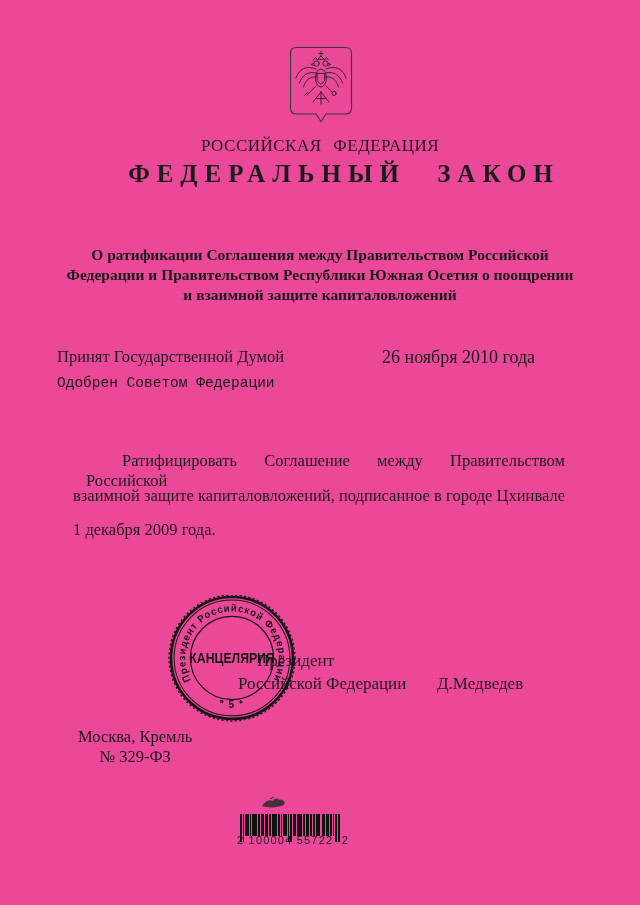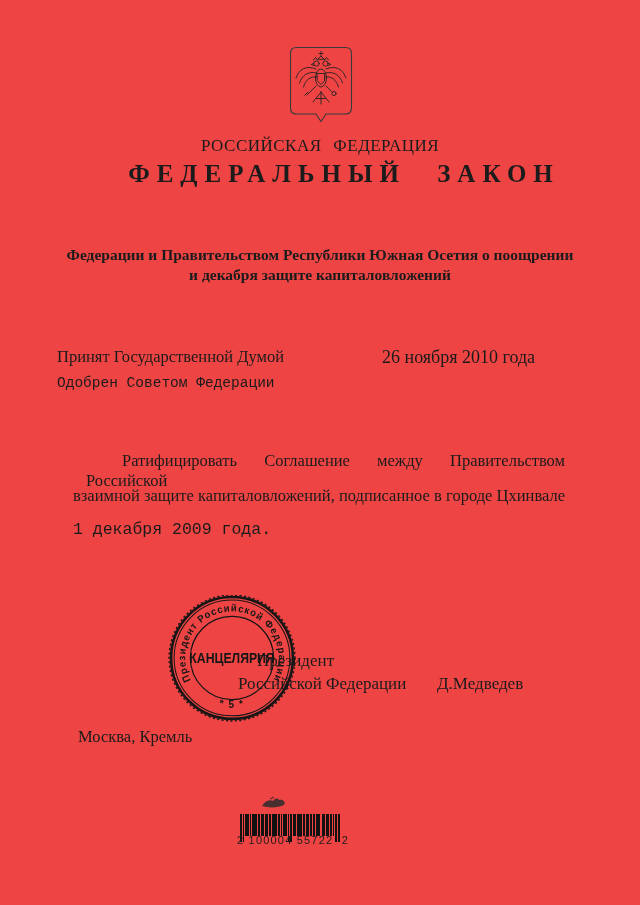--- a/index.html
+++ b/index.html
@@ -1,29 +1,29 @@
 <!DOCTYPE html>
 <html><head>
 <meta charset="utf-8">
 <style>
   html,body{margin:0;padding:0;background:#e8e8e8;}
-  .page{position:relative;width:640px;height:905px;background:#ef4444;
+  .page{position:relative;width:640px;height:905px;background:#ec4899;
         font-family:"Liberation Serif",serif;color:#1b1b1b;overflow:hidden;margin:0 auto;}
   .abs{position:absolute;}
   .center{left:0;width:640px;text-align:center;}
   .country{top:136px;font-size:17px;letter-spacing:.5px;word-spacing:7px;}
   .lawtype{top:160px;font-size:25px;font-weight:bold;letter-spacing:7px;word-spacing:18px;margin-left:24px;}
   .subject{top:245px;font-size:15.5px;font-weight:bold;line-height:20px;}
   .adopt-label{left:57px;font-size:16.5px;}
   .adopt-date{font-size:18px;}
   .mono{font-family:"Liberation Mono",monospace;font-size:14.5px;}
   .bodytext{left:73px;top:451px;width:492px;font-size:16.5px;}
   .bodyline{height:34.5px;text-align:justify;text-align-last:justify;}
   .bodyline.first{text-indent:36px;margin-left:13px;}
-  .bodyline.last{text-align:right;text-align-last:left;font-family:Liberation Mono, monospace;}
+  .bodyline.last{text-align:right;text-align-last:left;}
   .sig{font-size:17px;}
   .footerblk{left:78px;top:727px;font-size:16.5px;line-height:19.5px;text-align:center;}
   .barcode{left:240px;top:814px;display:flex;gap:1.1px;align-items:flex-start;height:28px;}
   .bar{display:inline-block;height:22px;background:#111;}
   .bar.tall{height:28px;}
   .bc-text{left:237px;top:834px;font-family:"Liberation Sans",sans-serif;
            font-size:11px;letter-spacing:1.2px;white-space:pre;}
   .stampwrap{left:167px;top:595px;width:130px;height:130px;}
 </style>
 </head>
@@ -52,22 +52,23 @@
       <path d="M27,40 L18,49 M18.7,46.3 l-3,3"></path>
       <circle cx="45" cy="47.5" r="2.1"></circle>
       <path d="M37,40 l5.6,5.4"></path>
     </g>
   </svg>
 
   <div class="abs center country">РОССИЙСКАЯ ФЕДЕРАЦИЯ</div>
   <div class="abs center lawtype">ФЕДЕРАЛЬНЫЙ ЗАКОН</div>
 
   <div class="abs center subject">
+    <div>О ратификации Соглашения между Правительством Российской</div>
     <div>Федерации и Правительством Республики Южная Осетия о поощрении</div>
-    <div>и декабря защите капиталовложений</div>
+    <div>и взаимной защите капиталовложений</div>
   </div>
 
   <div class="abs adopt-label" style="top:347px">Принят Государственной Думой</div>
   <div class="abs adopt-date" style="left:382px;top:347px">26 ноября 2010 года</div>
   <div class="abs adopt-label mono" style="top:375px">Одобрен Советом Федерации</div>
 
   <div class="abs bodytext">
     <div class="bodyline first">Ратифицировать Соглашение между Правительством Российской</div>
     <div class="bodyline">взаимной защите капиталовложений, подписанное в городе Цхинвале</div>
     <div class="bodyline last">1 декабря 2009 года.</div>
@@ -90,20 +91,21 @@
       <textPath href="#arcTop" startOffset="50%" text-anchor="middle" textLength="190" lengthAdjust="spacingAndGlyphs">Президент Российской Федерации</textPath>
     </text>
     <text font-family="Liberation Sans,sans-serif" font-size="10" font-weight="bold" fill="#161616" letter-spacing="1.5">
       <textPath href="#arcBot" startOffset="50%" text-anchor="middle">* 5 *</textPath>
     </text>
     <text x="64" y="66.5" text-anchor="middle" font-family="Liberation Sans,sans-serif" font-size="14.5" font-weight="bold" fill="#161616" textLength="84" lengthAdjust="spacingAndGlyphs">КАНЦЕЛЯРИЯ</text>
   </svg>
 
   <div class="abs footerblk">
     <div>Москва, Кремль</div>
+    <div>№ 329-ФЗ</div>
   </div>
 
   <svg class="abs" style="left:256px;top:796px" width="36" height="14" viewBox="0 0 36 14">
     <path d="M6,10 C9,5 13,3 17,5 C19,2 22,2 23,4 C27,3 30,6 28,9 C22,12 12,12 6,10 Z" fill="#2a2a2a" opacity="0.85"></path>
     <path d="M14,3 l4,-2" stroke="#2a2a2a" stroke-width="1"></path>
   </svg>
 
   <div class="abs barcode">
       <span class="bar tall" style="width: 1.6px;"></span>
       <span class="bar tall" style="width: 1.6px;"></span>

